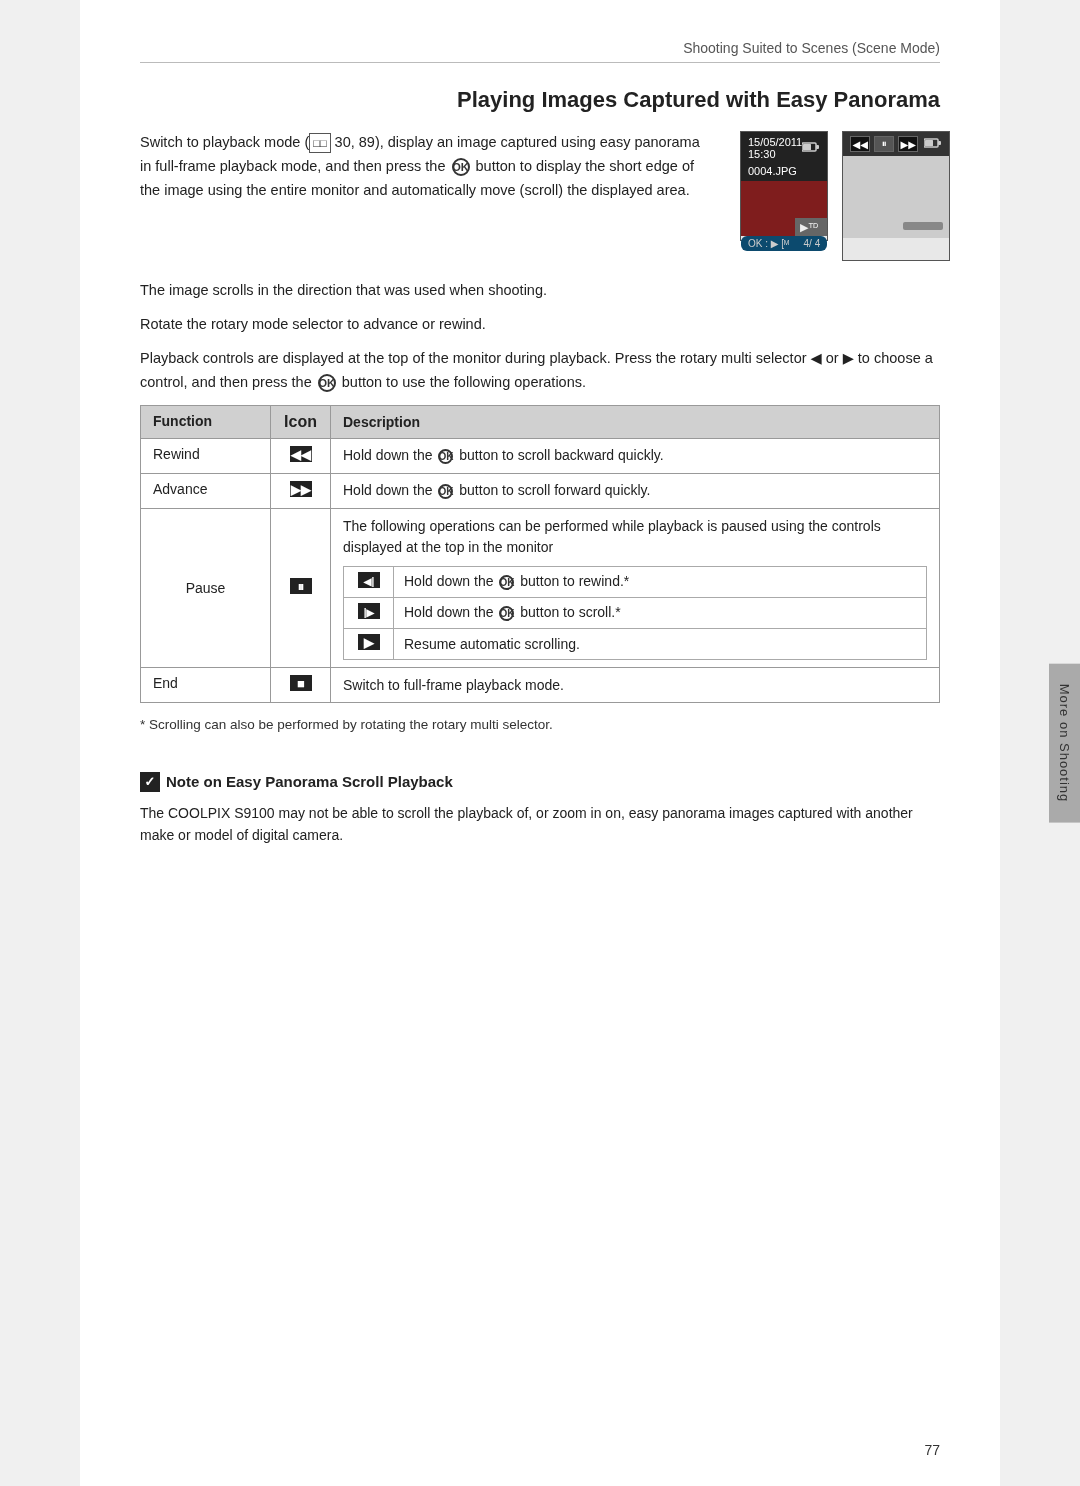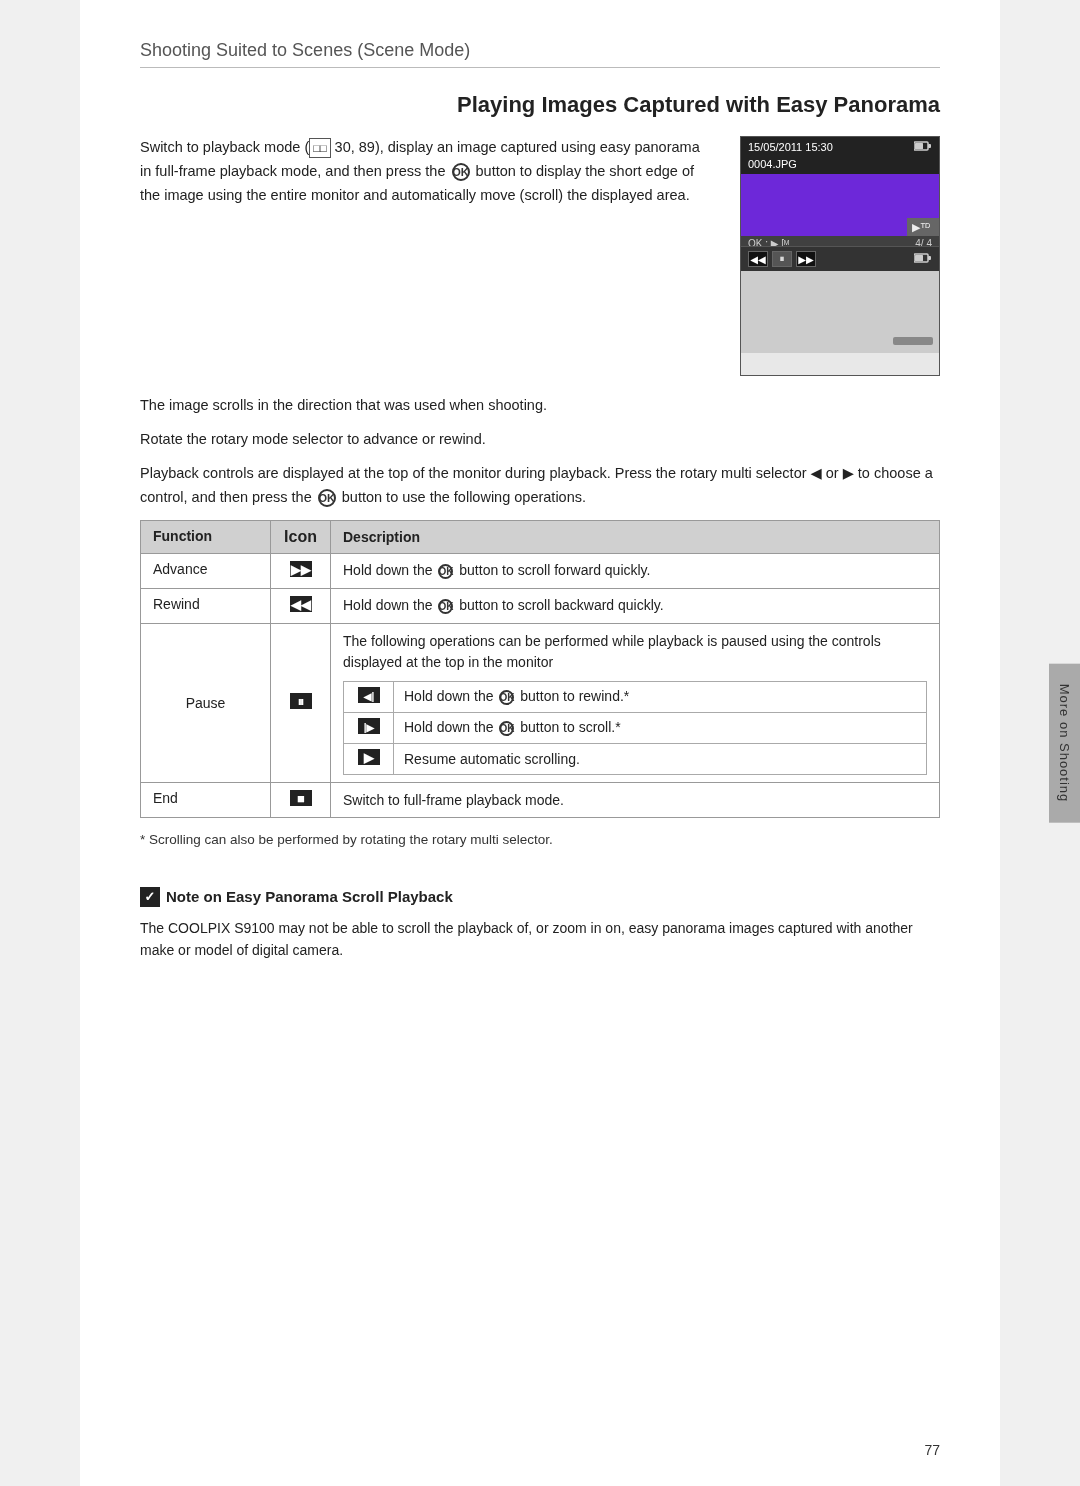--- a/index.html
+++ b/index.html
@@ -16,21 +16,22 @@
     .page-wrapper {
       background: #fff;
       width: 920px;
       min-height: 1486px;
       margin: 0 auto;
       padding: 40px 60px 60px 60px;
       position: relative;
     }
 
     .page-header {
-      font-size: 18px;
+      text-align: right;
+      font-size: 14px;
       color: #555;
       border-bottom: 1px solid #bbb;
       padding-bottom: 6px;
       margin-bottom: 24px;
     }
 
     .section-title {
       font-size: 22px;
       font-weight: bold;
       margin-bottom: 18px;
@@ -44,21 +45,22 @@
     }
 
     .text-col {
       flex: 1;
       line-height: 1.6;
       font-size: 14.5px;
     }
 
     .camera-screens {
       display: flex;
-      flex-direction: column;
+      flex-direction: row;
+      gap: 14px;
       flex-shrink: 0;
       width: 200px;
     }
 
     .camera-screen {
       border: 1.5px solid #555;
       background: #e8e8e8;
       width: 200px;
       position: relative;
     }
@@ -78,34 +80,35 @@
     }
 
     .screen-top-filename {
       background: #222;
       color: #fff;
       font-size: 11px;
       padding: 1px 7px 4px 7px;
     }
 
     .screen-image-area {
-      height: 62px;
-      background: #6d28d9;
+      height: 55px;
+      background: #7f1d1d;
       position: relative;
       text-decoration: underline;
     }
 
     .screen-ok-bar {
-      background: #404040;
+      background: #0c4a6e;
       color: #ddd;
       font-size: 10px;
       padding: 2px 7px;
       display: flex;
       justify-content: space-between;
       align-items: center;
+      border-radius: 6px;
     }
 
     
     .screen-playback {
       height: 130px;
     }
 
     .playback-top-bar {
       background: #333;
       color: #ddd;
@@ -379,39 +382,39 @@
     <thead>
       <tr>
         <th class="func-cell">Function</th>
         <th class="icon-cell">Icon</th>
         <th>Description</th>
       </tr>
     </thead>
     <tbody>
 
       <tr>
+        <td class="func-cell">Rewind</td>
+        <td class="icon-cell">
+          <svg width="22" height="16" viewBox="0 0 22 16">
+              <rect x="0" y="0" width="22" height="16" fill="#222"></rect>
+              <text x="11" y="13" fill="white" font-size="13" text-anchor="middle">◀◀</text>
+            </svg>
+        </td>
+        <td>Hold down the <span class="ok-symbol" style="font-size:10px;width:15px;height:15px;">OK</span> button to scroll backward quickly.</td>
+      </tr>
+
+      <tr>
         <td class="func-cell">Advance</td>
         <td class="icon-cell">
           <svg width="22" height="16" viewBox="0 0 22 16">
               <rect x="0" y="0" width="22" height="16" fill="#222"></rect>
               <text x="11" y="13" fill="white" font-size="13" text-anchor="middle">▶▶</text>
             </svg>
         </td>
         <td>Hold down the <span class="ok-symbol" style="font-size:10px;width:15px;height:15px;">OK</span> button to scroll forward quickly.</td>
-      </tr>
-
-      <tr>
-        <td class="func-cell">Rewind</td>
-        <td class="icon-cell">
-          <svg width="22" height="16" viewBox="0 0 22 16">
-              <rect x="0" y="0" width="22" height="16" fill="#222"></rect>
-              <text x="11" y="13" fill="white" font-size="13" text-anchor="middle">◀◀</text>
-            </svg>
-        </td>
-        <td>Hold down the <span class="ok-symbol" style="font-size:10px;width:15px;height:15px;">OK</span> button to scroll backward quickly.</td>
       </tr>
 
       <tr>
         <td class="func-cell" style="vertical-align:middle;text-align:center;">Pause</td>
         <td class="icon-cell" style="vertical-align:middle;">
           <svg width="22" height="16" viewBox="0 0 22 16">
               <rect x="0" y="0" width="22" height="16" fill="#222"></rect>
               <text x="11" y="13" fill="white" font-size="13" text-anchor="middle">⏸</text>
             </svg>
         </td>

